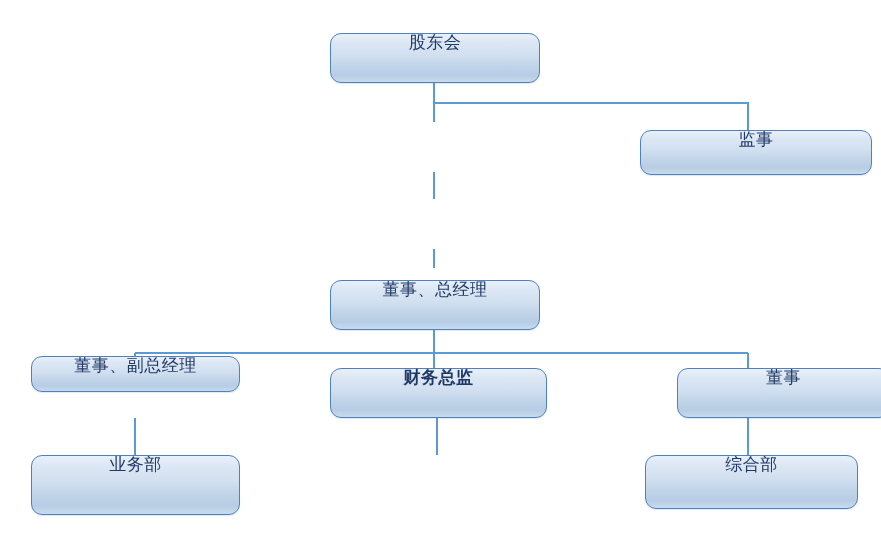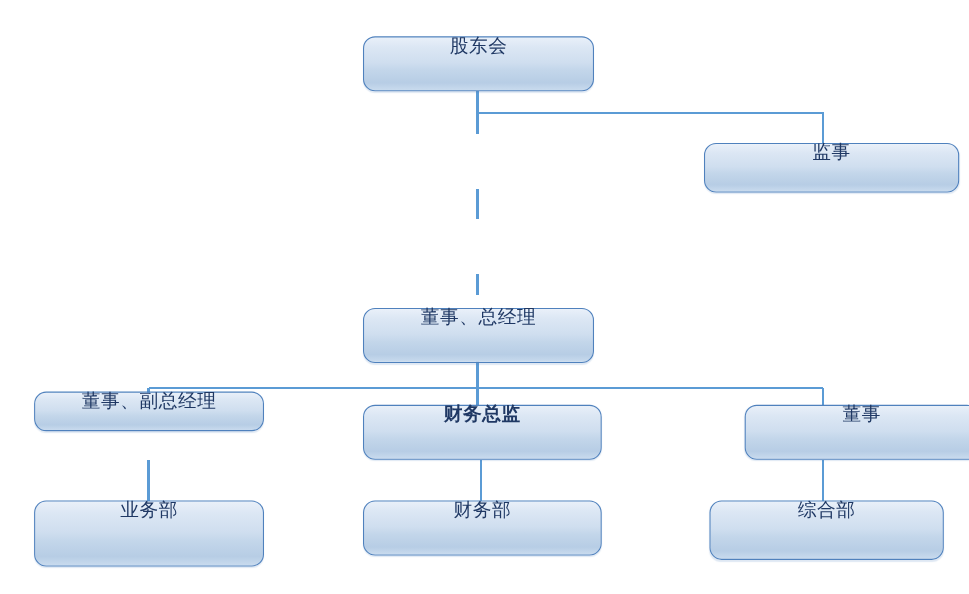--- a/index.html
+++ b/index.html
@@ -97,21 +97,18 @@
   </div>
 
   <div class="node-box" style="left:645px; top:368px; width:213px; height:50px;margin-left:32px;">
     <span class="node-label">董事</span>
   </div>
 
   <div class="node-box" style="left:31px; top:455px; width:209px; height:60px;">
     <span class="node-label">业务部</span>
   </div>
 
-  <div class="node-box" style="left:330px; top:455px; width:217px; height:50px;">
-    <span class="node-label">财务部</span>
-  </div>
 
   <div class="node-box" style="left:645px; top:455px; width:213px; height:54px;">
     <span class="node-label">综合部</span>
   </div>
 
 </div>
 
 </body></html>

